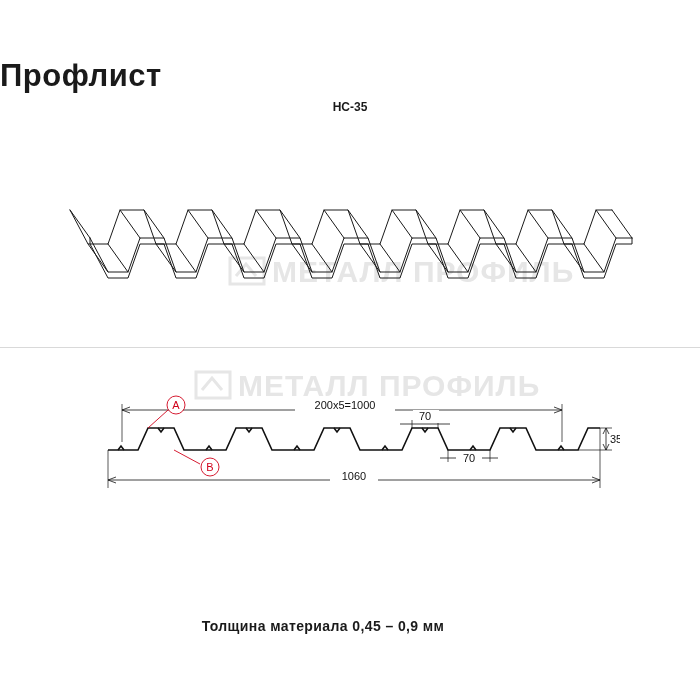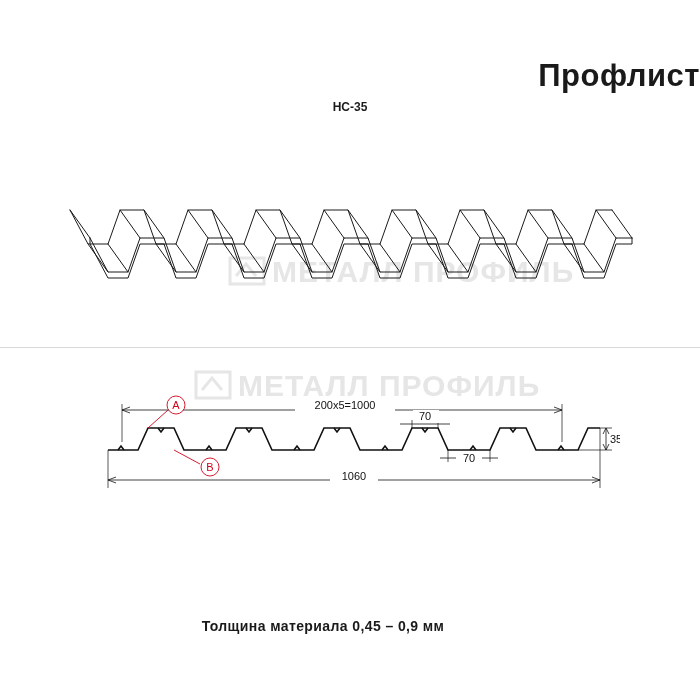--- a/index.html
+++ b/index.html
@@ -19,21 +19,21 @@
     position: absolute;
     left: 0; top: 0;
     width: 700px;
     height: 700px;
   }
   .title {
     position: absolute;
     left: 0;
     top: 58px;
     width: 700px;
-    text-align: right;
+    text-align: left;
     font-size: 31px;
     font-weight: bold;
     letter-spacing: 0.5px;
     color: #1a1a1a;
   }
   .subtitle {
     position: absolute;
     left: 0;
     top: 100px;
     width: 700px;

